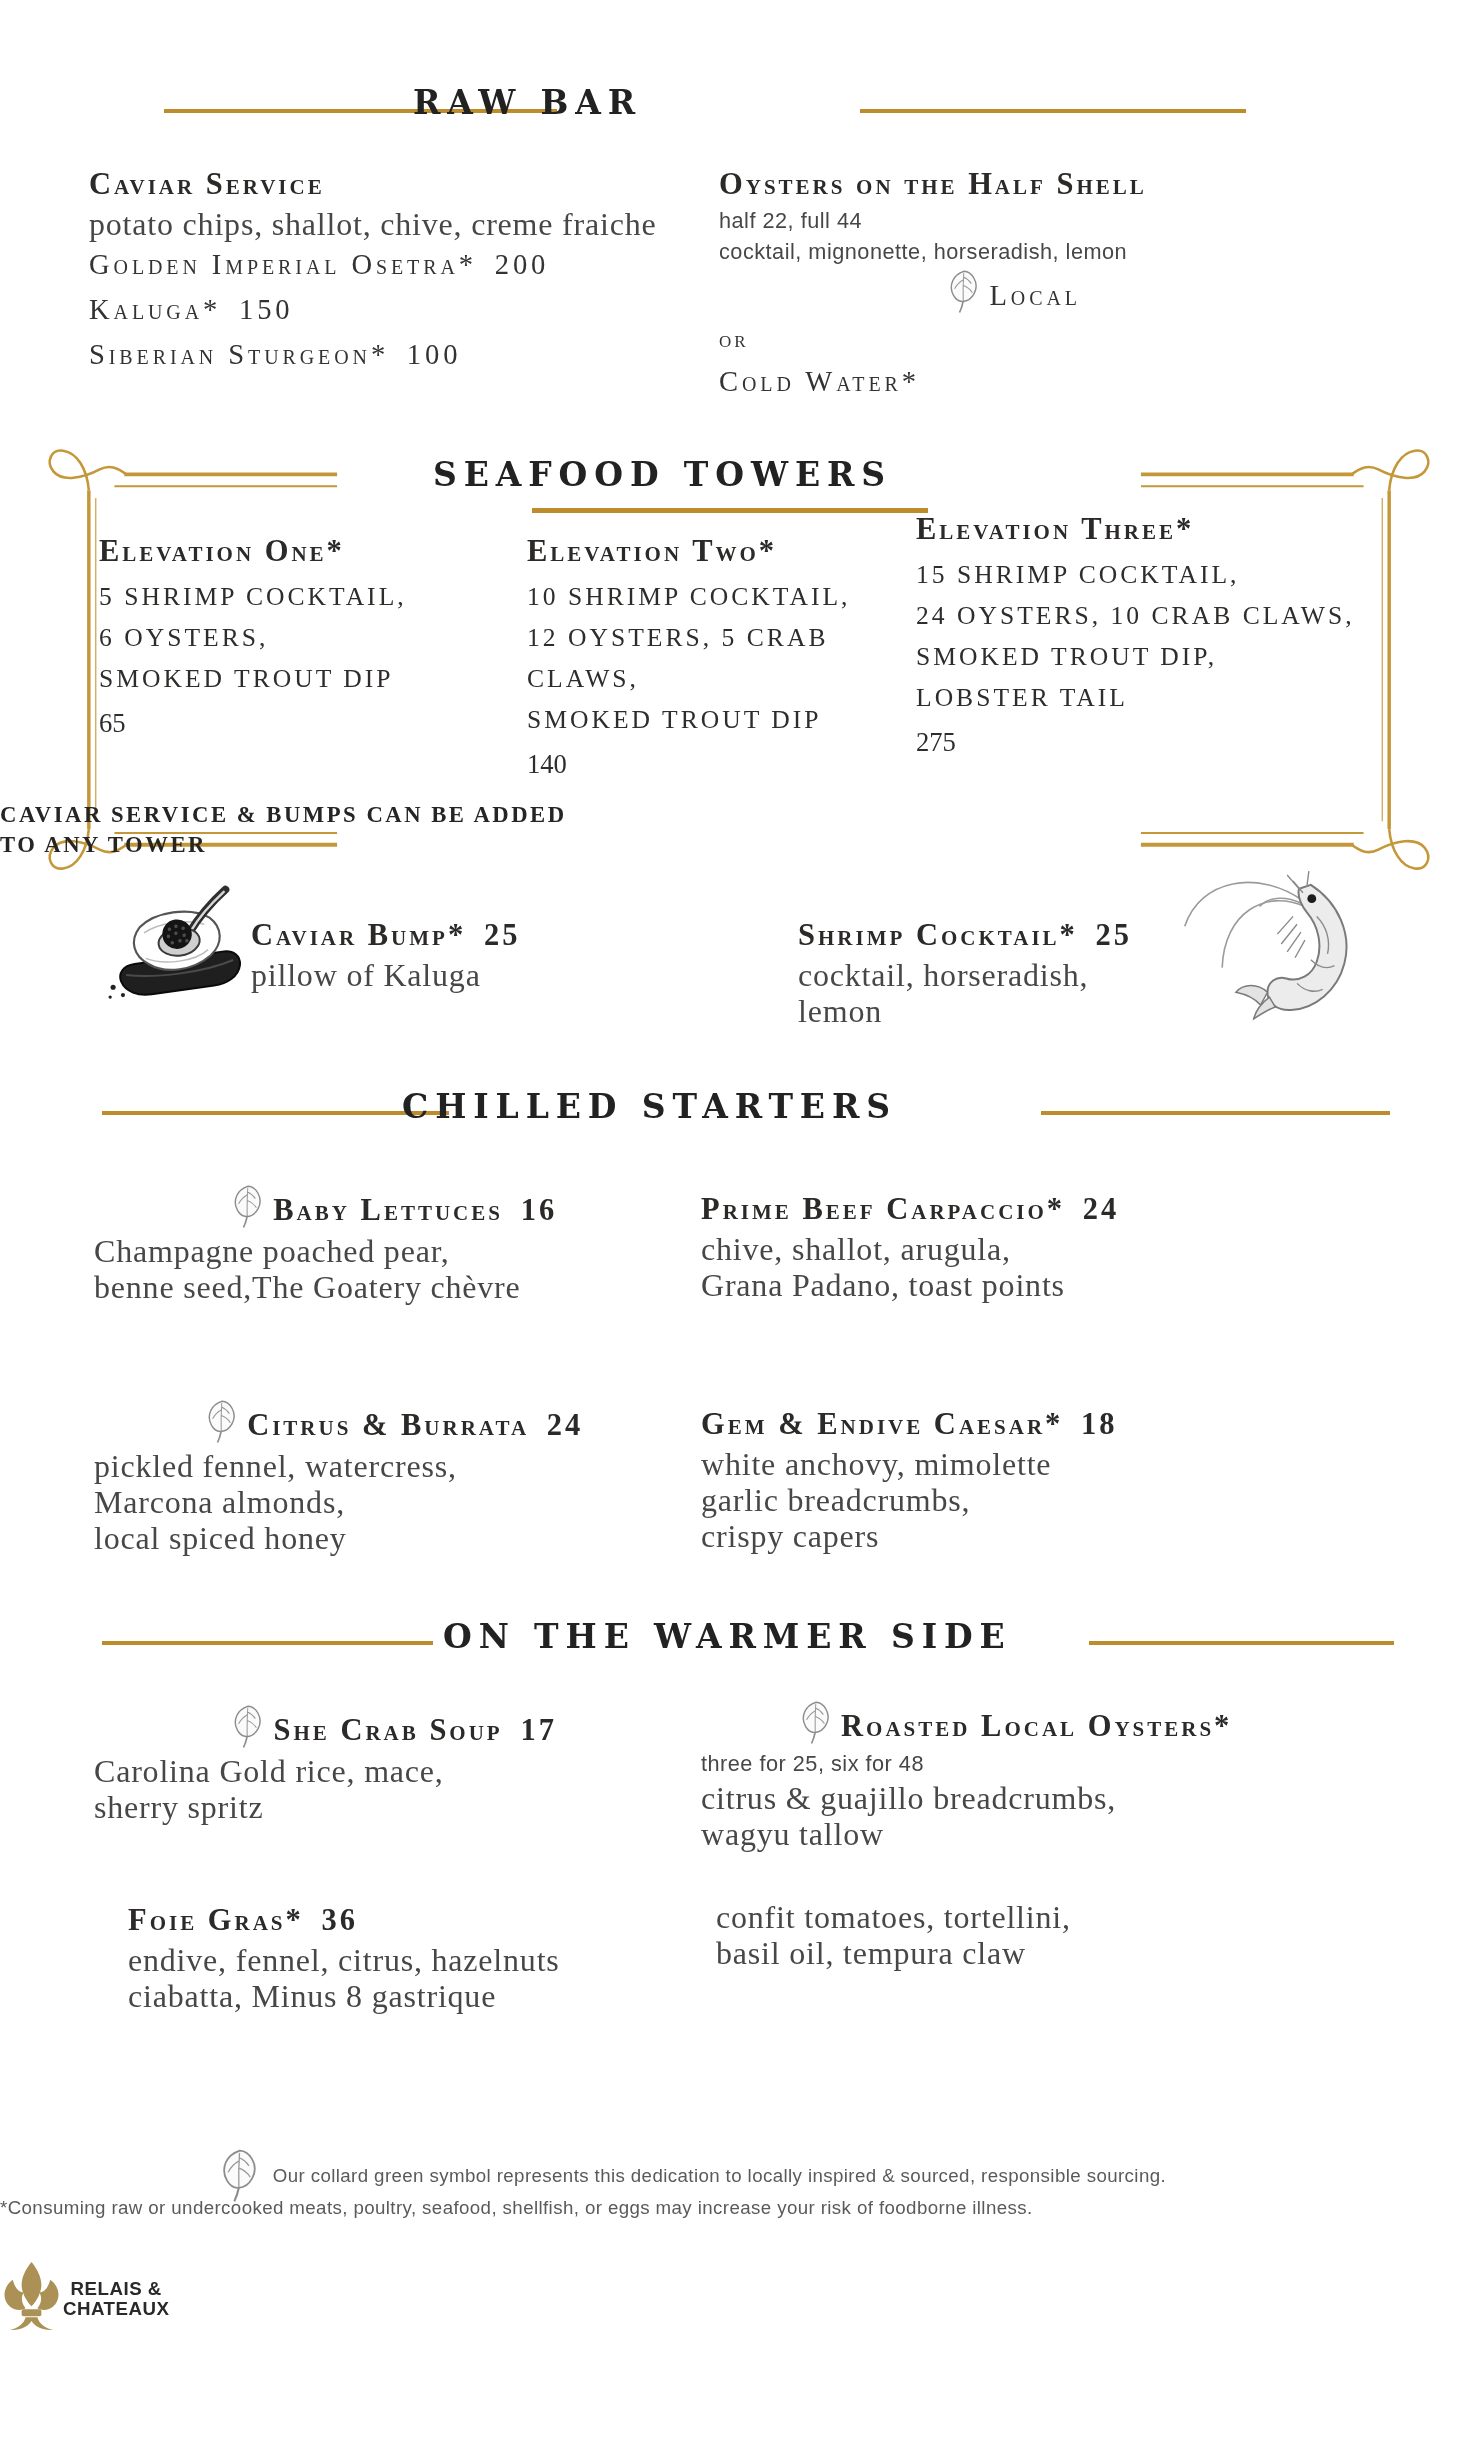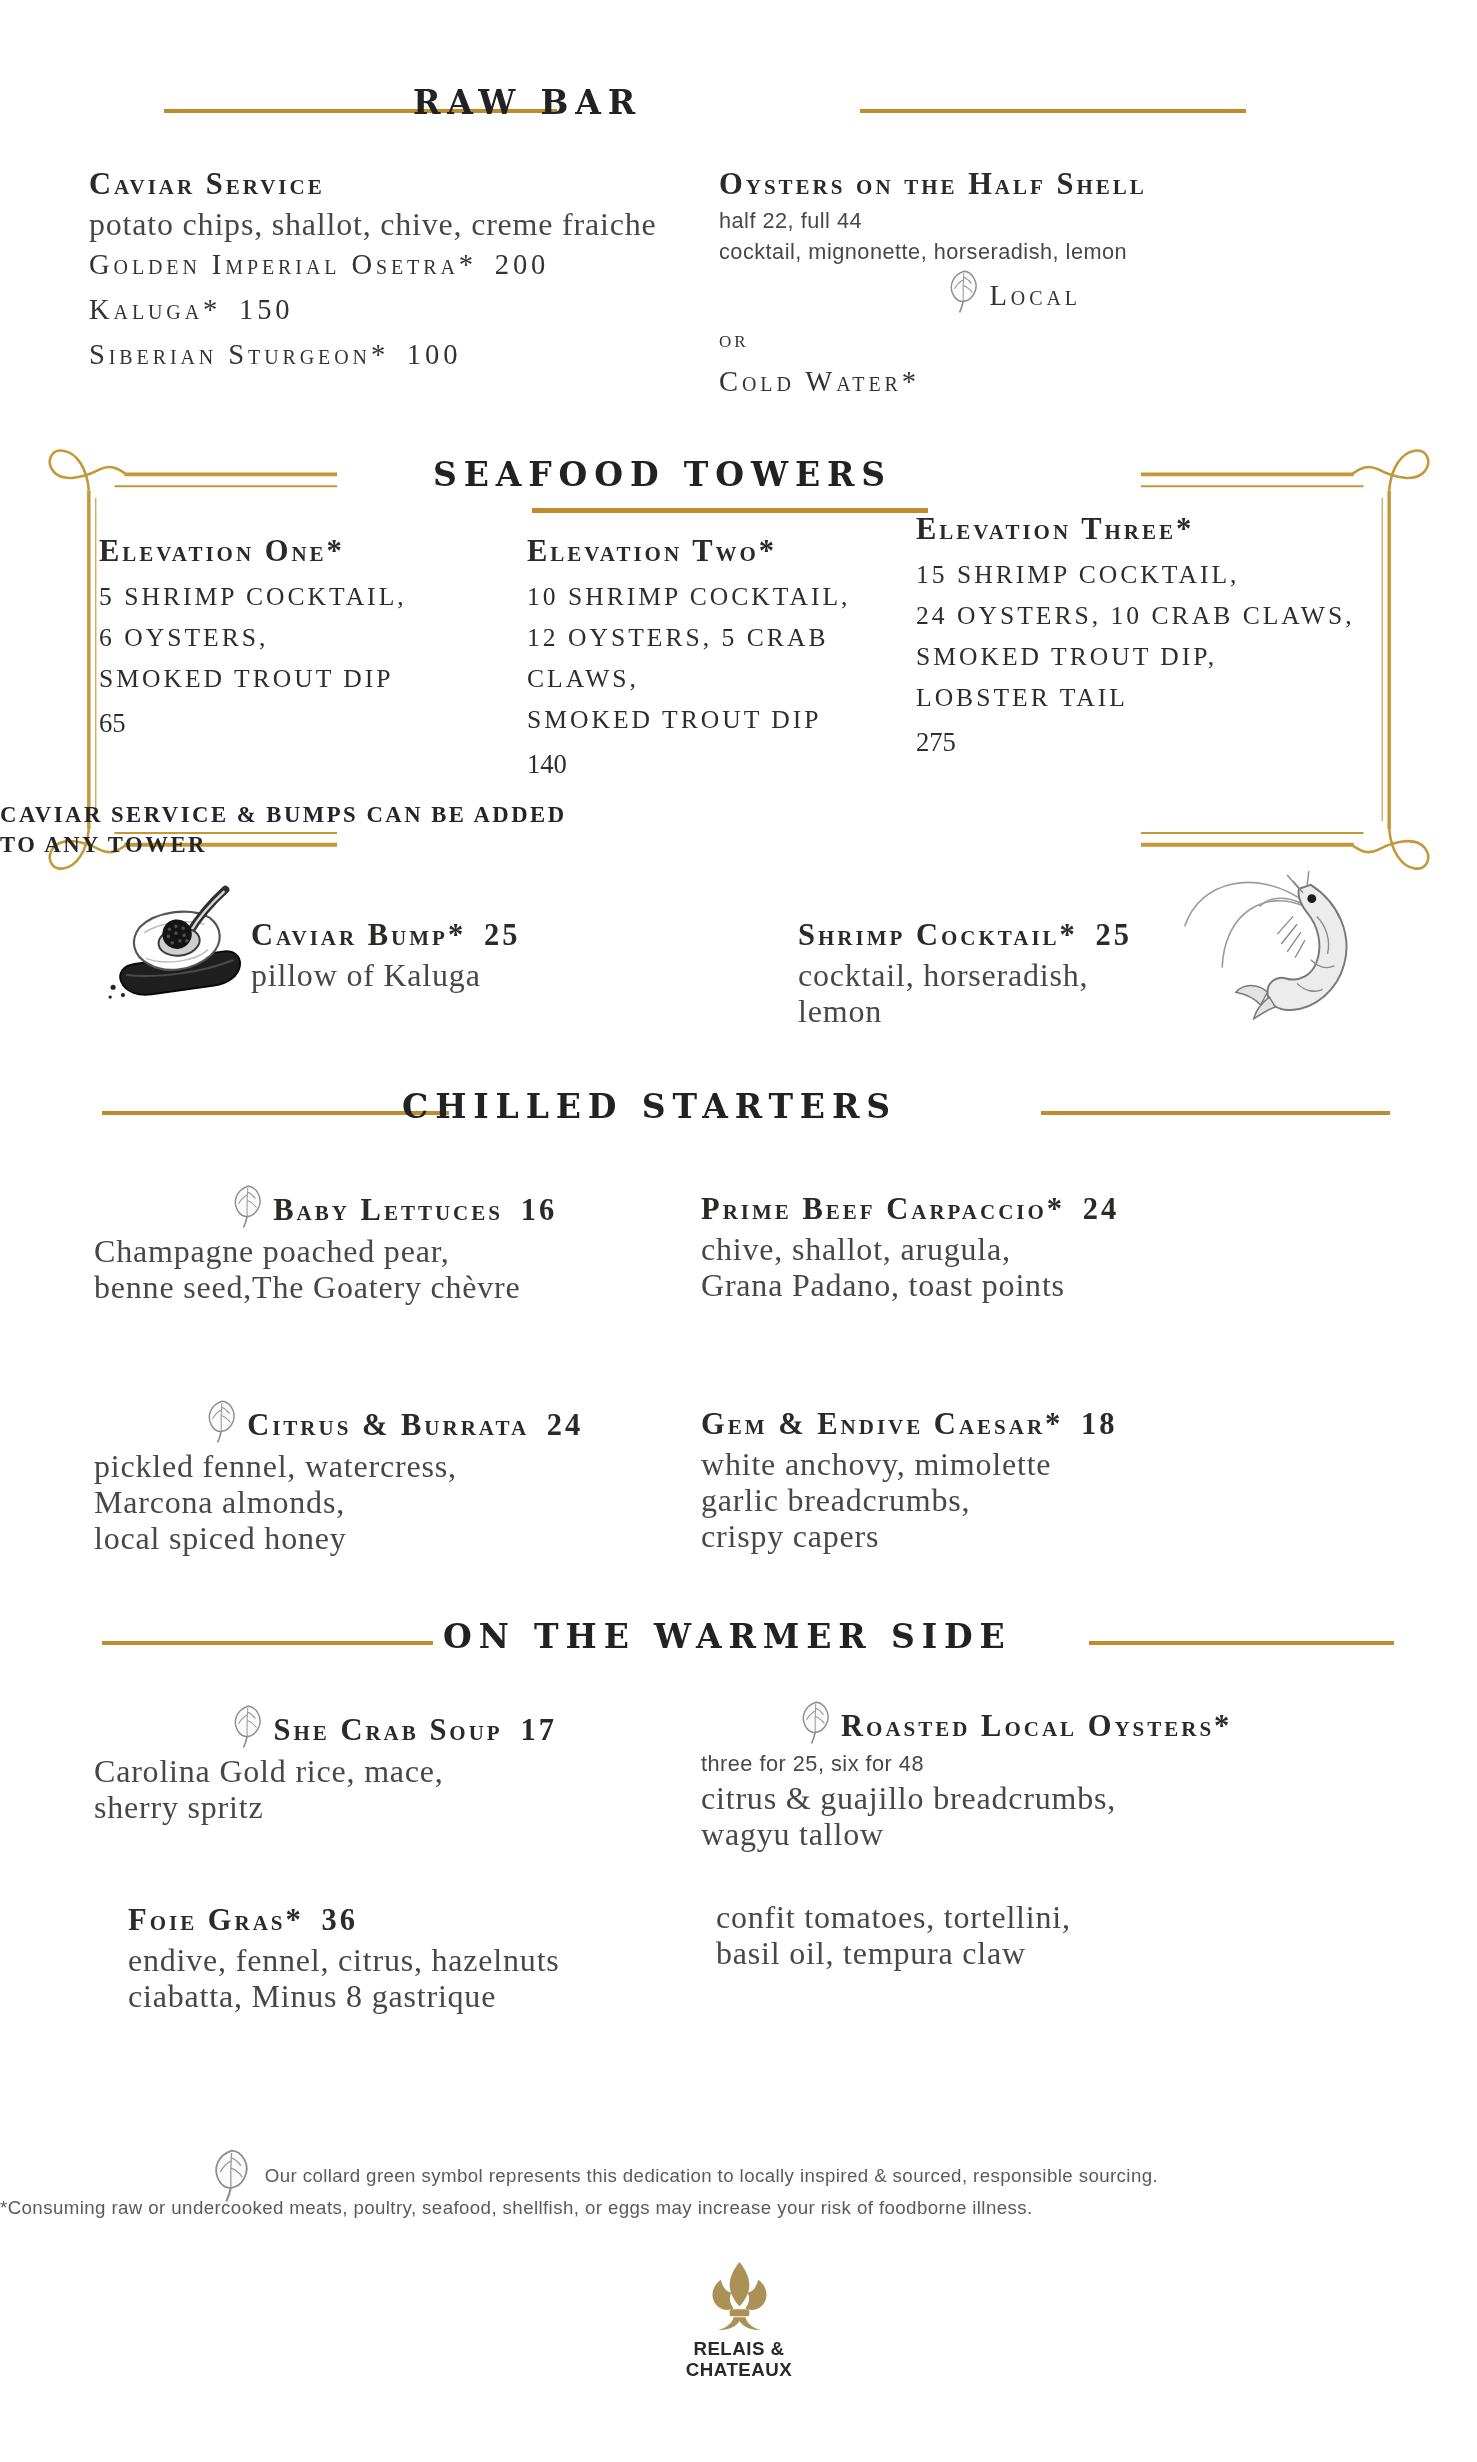--- a/index.html
+++ b/index.html
@@ -291,33 +291,33 @@
       <div class="desc">ciabatta, Minus 8 gastrique</div>
     </div>
 
     <div class="abs center" style="left:716px;top:1899px;width:611px;">
       <div class="desc">confit tomatoes, tortellini,</div>
       <div class="desc">basil oil, tempura claw</div>
     </div>
   </div>
 
   <div>
-    <div class="abs hrow" style="left:8px;top:2136px;width:1266px;height:79px;padding-left:44px;">
+    <div class="abs hrow" style="left:16px;top:2136px;width:1266px;height:79px;padding-left:44px;">
       <span class="leaf-slot leaf-big">
   <svg viewBox="0 0 24 34">
     <path d="M12.2 1.6 C8.5 2.8 5.2 5.2 3.6 8.8 C2 12.4 2.4 16.8 4.2 20 C5.8 22.8 8.6 24.8 11.4 24.6 C14.6 24.4 18 22.2 19.9 18.6 C21.8 15 21.8 10.4 19.8 6.9 C18 3.7 15.2 1.7 12.2 1.6 Z" fill="#fbfbfb" stroke="#8d8d8d" stroke-width="1.1"></path>
     <path d="M12 3 C11.6 9 11.4 16 11.6 24.4 M11.8 8 C9 9.5 6.5 12 5 15 M11.7 12.5 C14.5 13.5 17 15.5 18.6 18 M11.6 6 C13.8 6.8 16.2 8.6 17.8 11" fill="none" stroke="#9a9a9a" stroke-width="0.8"></path>
     <path d="M11.6 24.4 C11 27.5 10 30.5 8.8 33" fill="none" stroke="#8d8d8d" stroke-width="1.3"></path>
   </svg>
 </span>
       <span class="footnote">Our collard green symbol represents this dedication to locally inspired &amp; sourced, responsible sourcing.</span>
     </div>
     <div class="abs center footnote" style="left:0;top:2197px;width:1458px;">*Consuming raw or undercooked meats, poultry, seafood, shellfish, or eggs may increase your risk of foodborne illness.</div>
 
-    <div class="abs" style="left:0;top:2260px;width:1478px;display:flex;flex-direction:column;align-items:center;">
+    <div class="abs" style="left:0;top:2260px;width:1478px;display:flex;flex-direction:row;align-items:center;">
       <svg width="63" height="73" viewBox="0 0 64 74" fill="var(--logo-gold,#AB9156)">
         <path d="M32 2 C40 12 44 22 41 32 C39 39 35 44 32 47 C29 44 25 39 23 32 C20 22 24 12 32 2 Z"></path>
         <path d="M13 20 C4 26 2 38 8 45 C13 51 21 52 26 49 C22 44 21 38 24 33 C19 33 15 28 13 20 Z"></path>
         <path d="M51 20 C60 26 62 38 56 45 C51 51 43 52 38 49 C42 44 43 38 40 33 C45 33 49 28 51 20 Z"></path>
         <rect x="22" y="50" width="20" height="7" rx="2"></rect>
         <path d="M26 58 C24 65 18 69 10 71 C20 72 28 68 32 62 C36 68 44 72 54 71 C46 69 40 65 38 58 Z"></path>
       </svg>
       <div class="logo-text">
         <div>RELAIS &amp;</div>
         <div>CHATEAUX</div>

